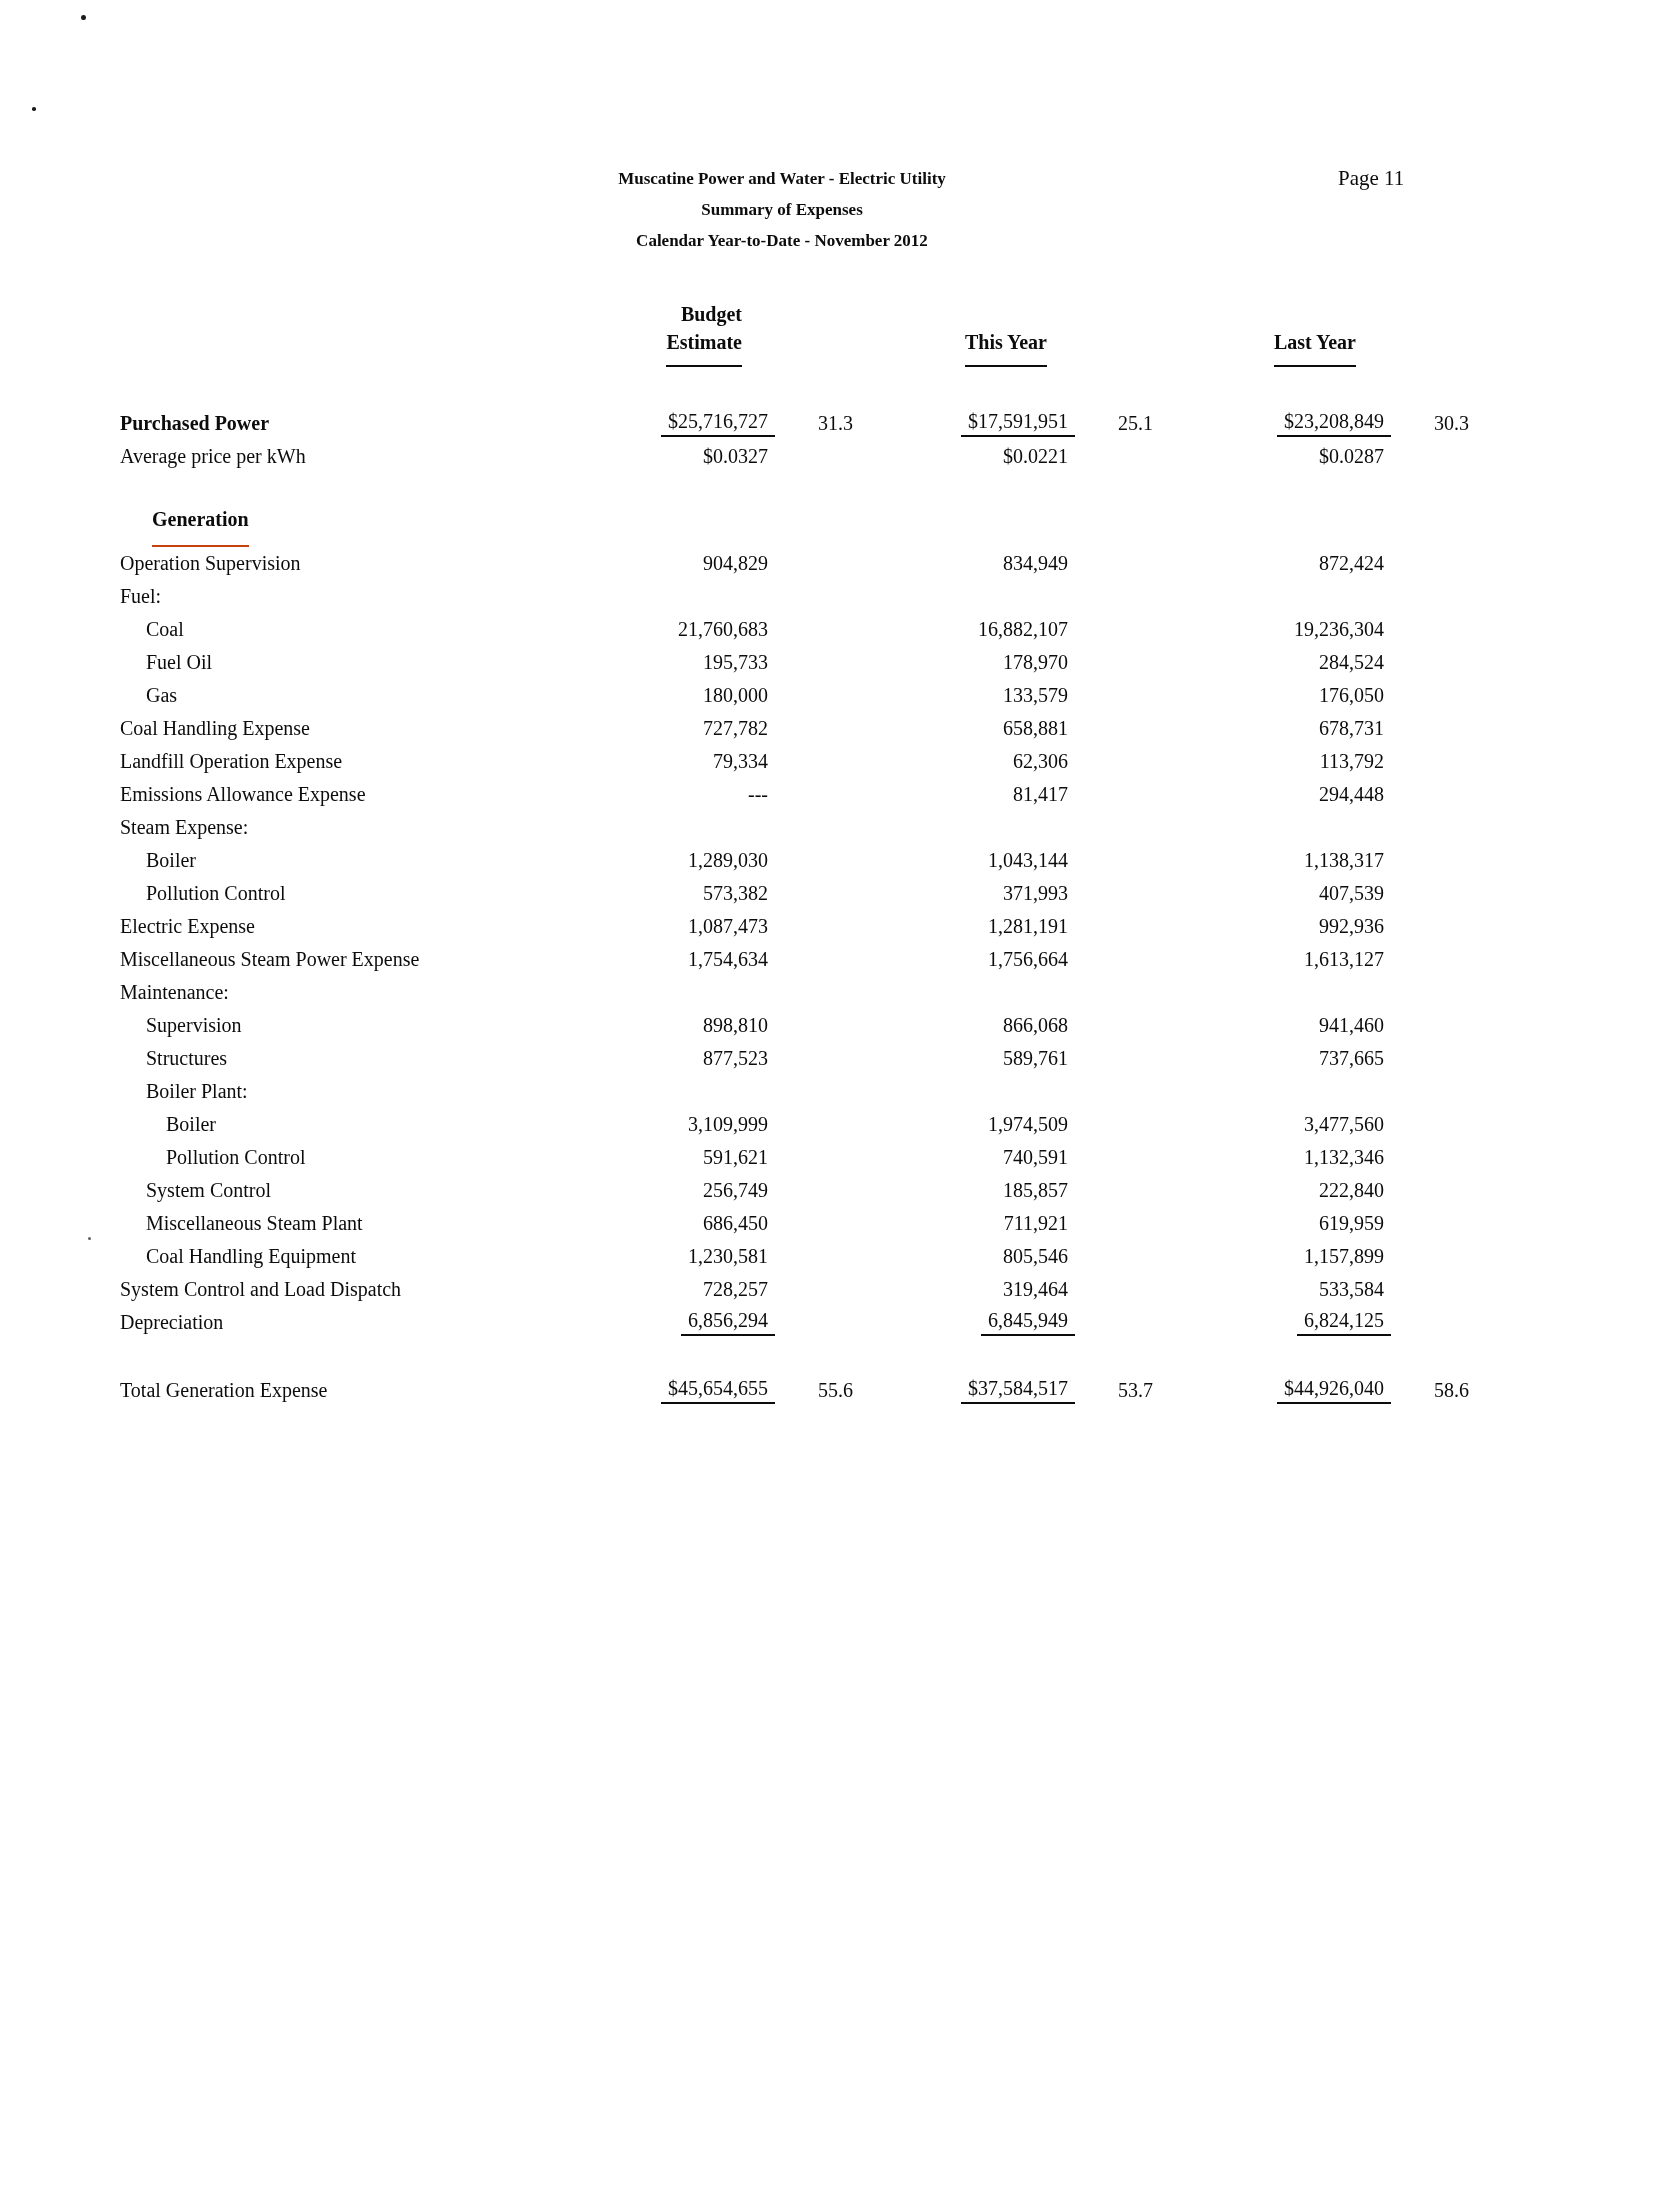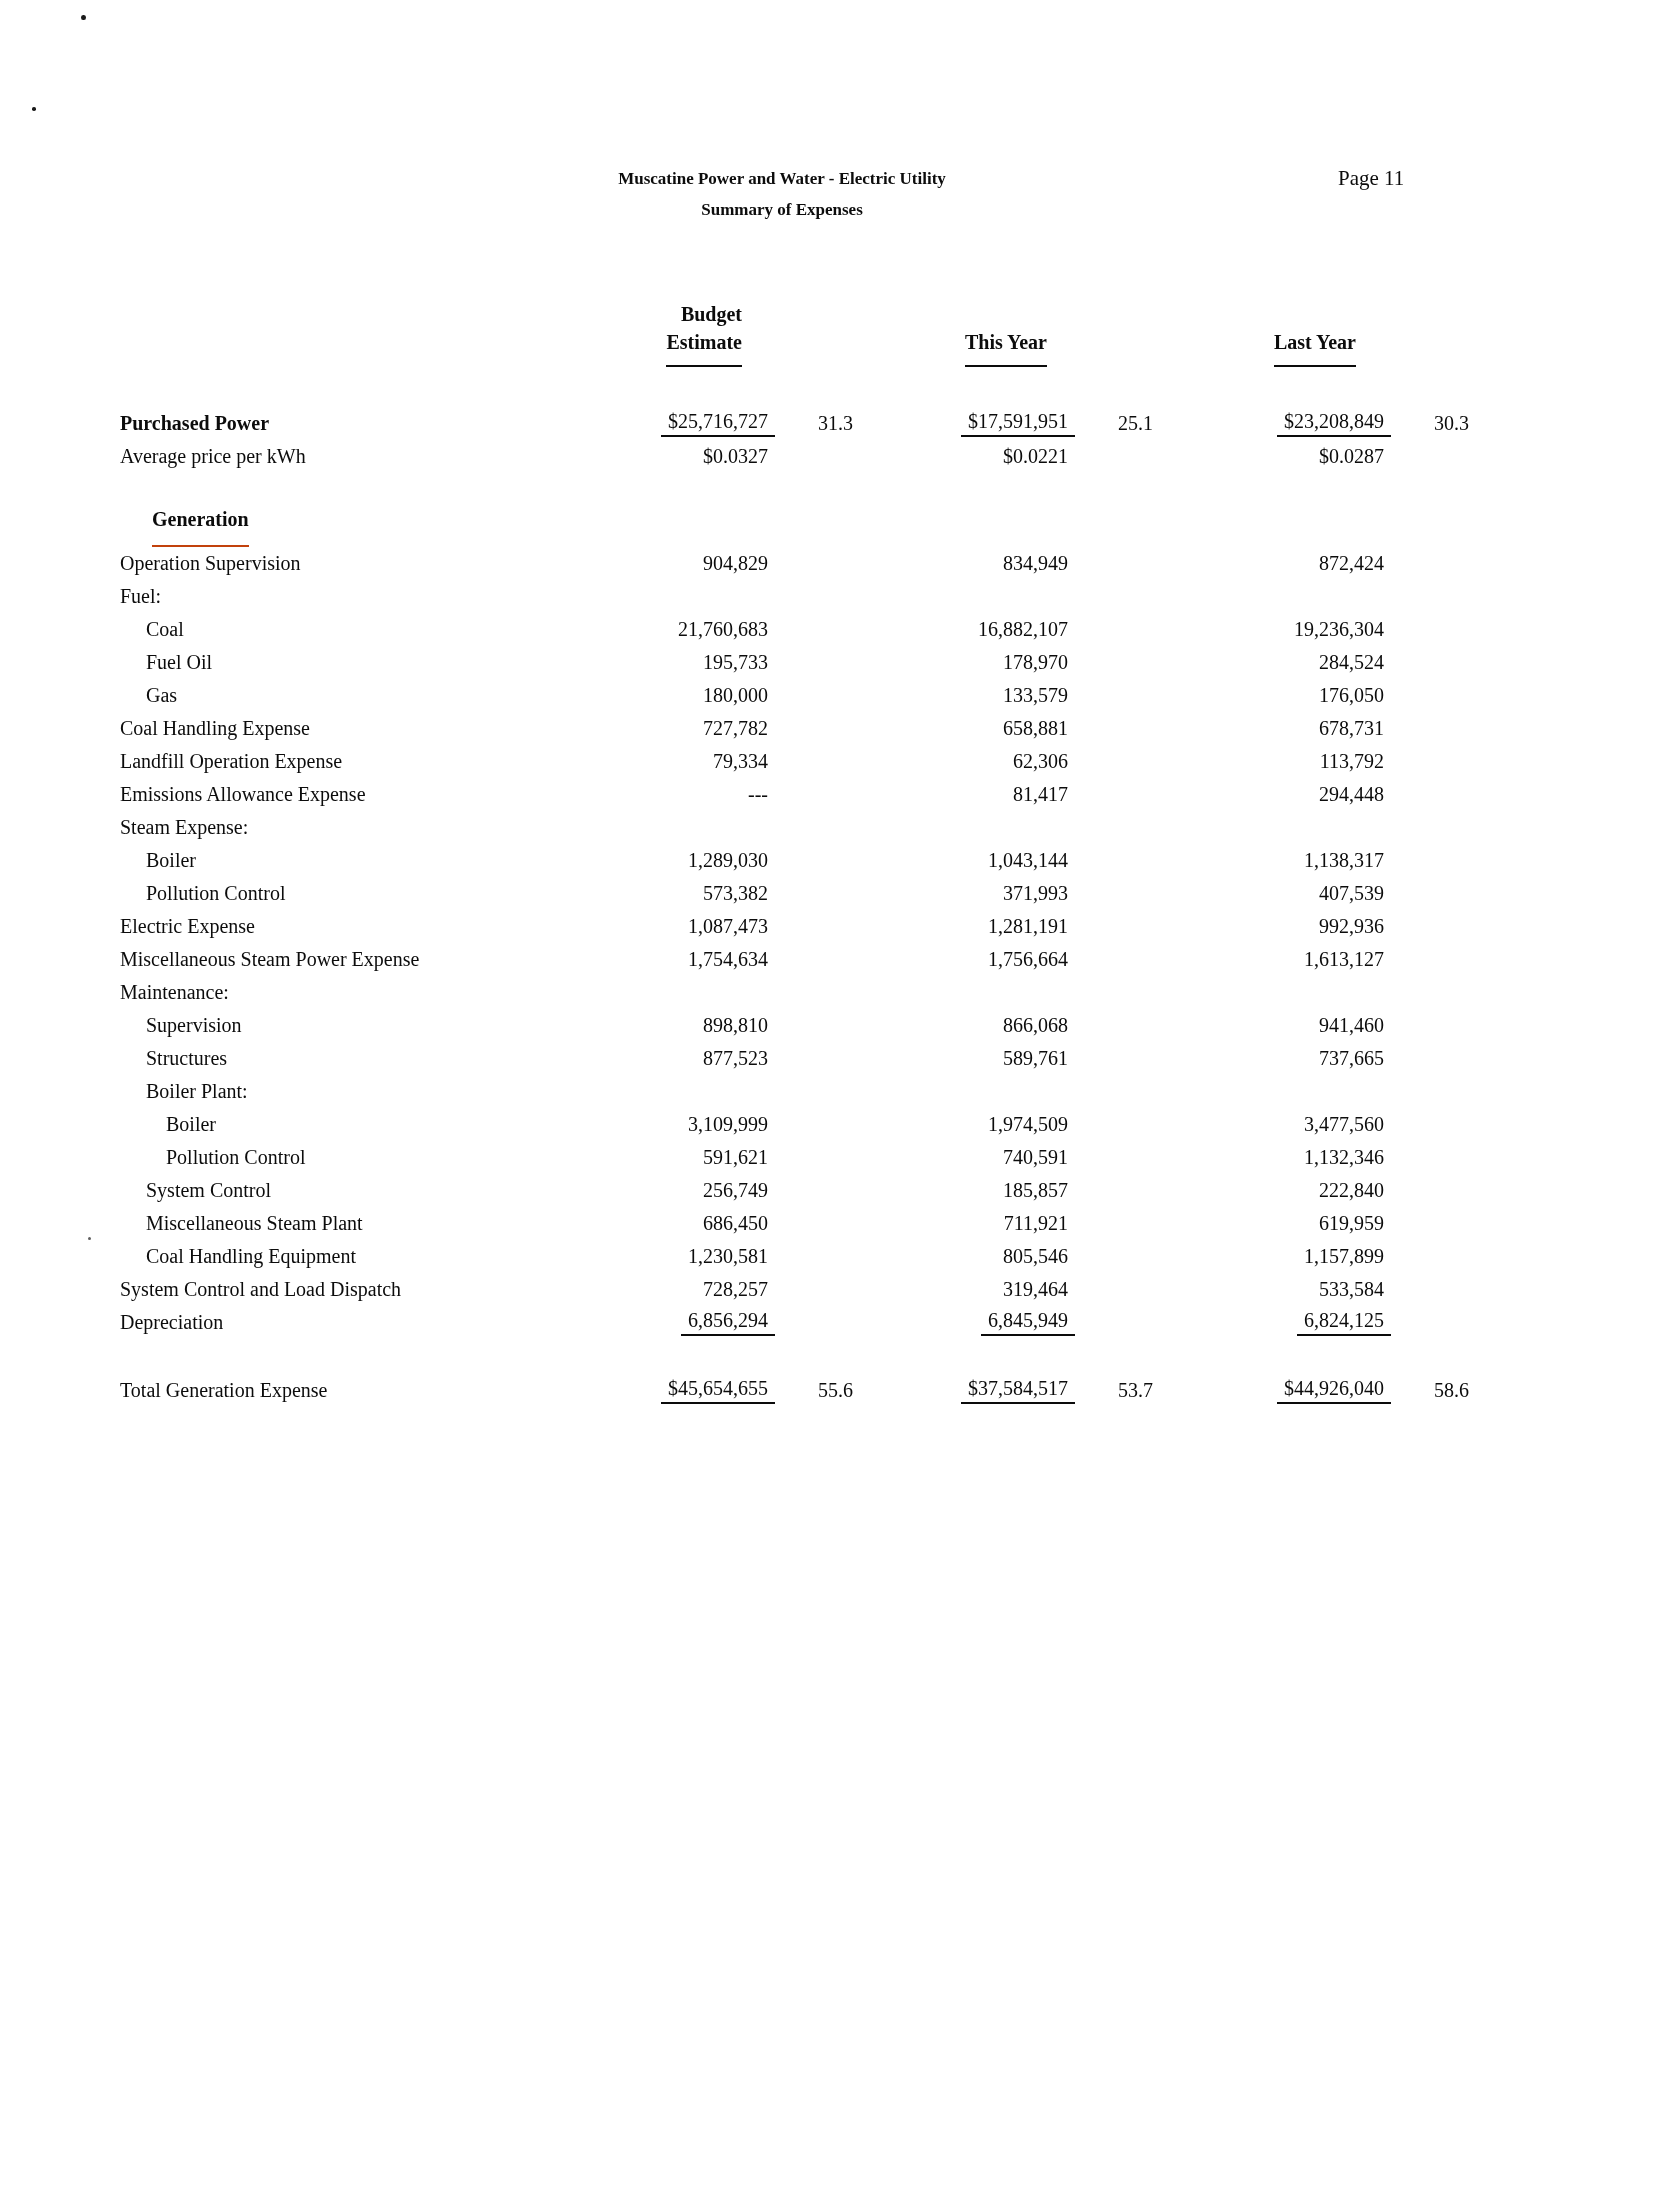--- a/index.html
+++ b/index.html
@@ -62,20 +62,21 @@
 
 <div class="page">
 
   <span class="artifact a1"></span>
   <span class="artifact a2"></span>
   <span class="artifact a3"></span>
 
   <div class="title-block">
     <div>Muscatine Power and Water - Electric Utility</div>
     <div>Summary of Expenses</div>
+    <div>Calendar Year-to-Date - November 2012</div>
   </div>
   <div class="page-num">Page 11</div>
 
   <table>
     <colgroup>
       <col style="width:474px">
       <col style="width:174px">
       <col style="width:103px">
       <col style="width:197px">
       <col style="width:103px">

